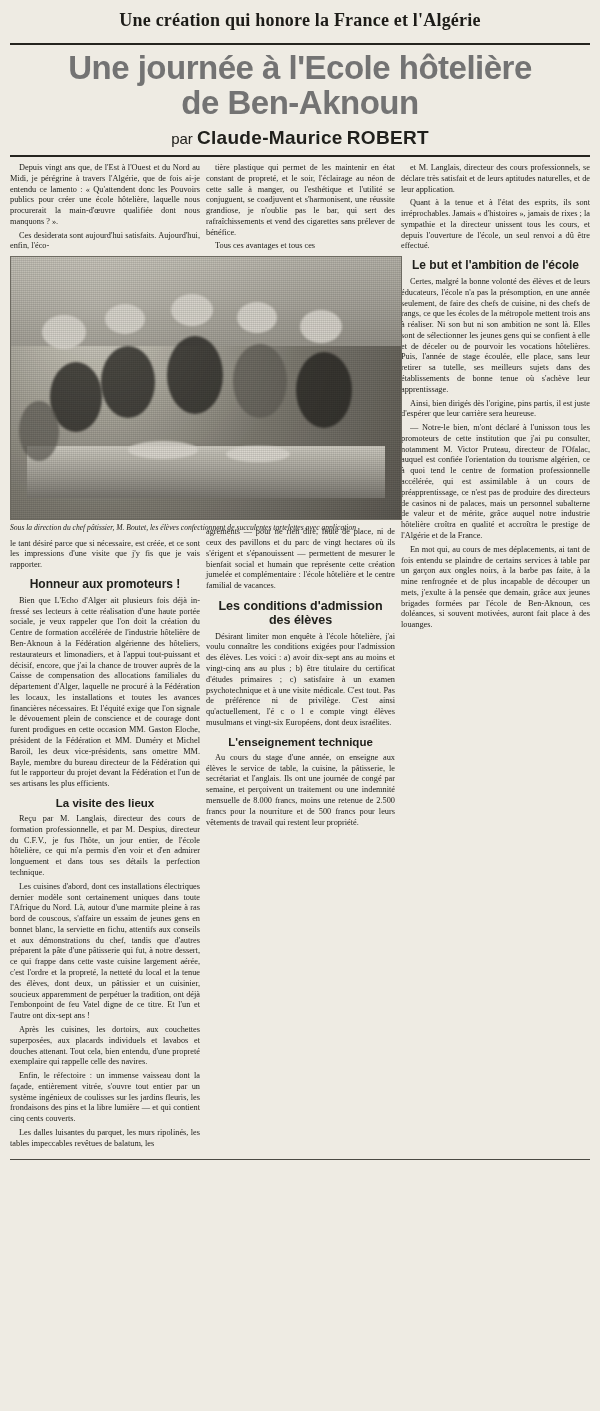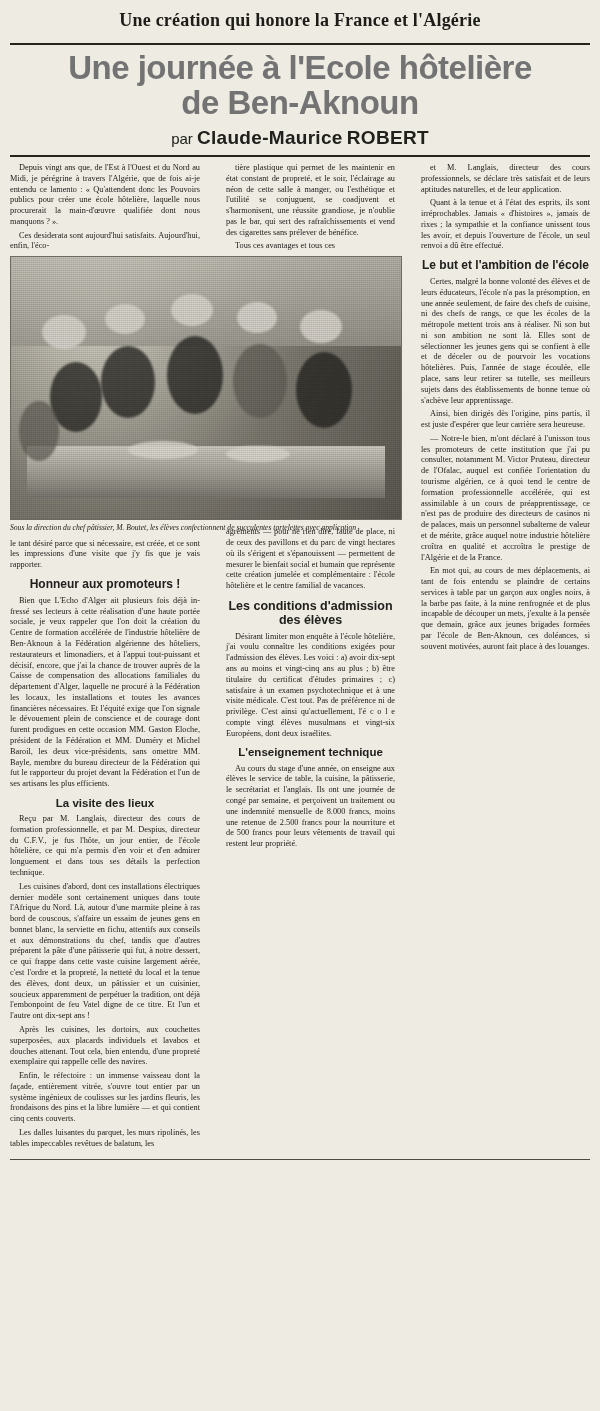--- a/index.html
+++ b/index.html
@@ -47,21 +47,21 @@
     font-family:"Liberation Sans", sans-serif;
     font-size:15px;
     margin:6px 0 6px 0;
     font-weight:normal;
   }
   .byline b{font-size:19px;font-weight:bold;letter-spacing:.3px;}
 
   
   .cols{
     display:flex;
-    gap:26px;
+    gap:6px;
     margin-top:4px;
   }
   .col{
     width:190px;
     font-size:8.3px;
     line-height:1.30;
     text-align:justify;
     hyphens:auto;
   }
   .col p{margin:0 0 3px 0;text-indent:9px;}
@@ -201,21 +201,21 @@
 
       <div class="subhead two">Les conditions d'admission des élèves</div>
       <p>Désirant limiter mon enquête à l'école hôtelière, j'ai voulu connaître les conditions exigées pour l'admission des élèves. Les voici : a) avoir dix-sept ans au moins et vingt-cinq ans au plus ; b) être titulaire du certificat d'études primaires ; c) satisfaire à un examen psychotechnique et à une visite médicale. C'est tout. Pas de préférence ni de privilège. C'est ainsi qu'actuellement, l'é c o l e compte vingt élèves musulmans et vingt-six Européens, dont deux israélites.</p>
 
       <div class="subhead small">L'enseignement technique</div>
       <p>Au cours du stage d'une année, on enseigne aux élèves le service de table, la cuisine, la pâtisserie, le secrétariat et l'anglais. Ils ont une journée de congé par semaine, et perçoivent un traitement ou une indemnité mensuelle de 8.000 francs, moins une retenue de 2.500 francs pour la nourriture et de 500 francs pour leurs vêtements de travail qui restent leur propriété.</p>
     </div>
 
     <div class="col">
       <p>et M. Langlais, directeur des cours professionnels, se déclare très satisfait et de leurs aptitudes naturelles, et de leur application.</p>
-      <p>Quant à la tenue et à l'état des esprits, ils sont irréprochables. Jamais « d'histoires », jamais de rixes ; la sympathie et la confiance unissent tous les avoir, et depuis l'ouverture de l'école, un seul renvoi a dû être effectué.</p>
+      <p>Quant à la tenue et à l'état des esprits, ils sont irréprochables. Jamais « d'histoires », jamais de rixes ; la sympathie et la directeur unissent tous les cours, et depuis l'ouverture de l'école, un seul renvoi a dû être effectué.</p>
 
       <div class="subhead">Le but et l'ambition de l'école</div>
 
       <p>Certes, malgré la bonne volonté des élèves et de leurs éducateurs, l'école n'a pas la présomption, en une année seulement, de faire des chefs de cuisine, ni des chefs de rangs, ce que les écoles de la métropole mettent trois ans à réaliser. Ni son but ni son ambition ne sont là. Elles sont de sélectionner les jeunes gens qui se confient à elle et de déceler ou de pourvoir les vocations hôtelières. Puis, l'année de stage écoulée, elle place, sans leur retirer sa tutelle, ses meilleurs sujets dans des établissements de bonne tenue où s'achève leur apprentissage.</p>
       <p>Ainsi, bien dirigés dès l'origine, pins partis, il est juste d'espérer que leur carrière sera heureuse.</p>
       <p>— Notre-le bien, m'ont déclaré à l'unisson tous les promoteurs de cette institution que j'ai pu consulter, notamment M. Victor Pruteau, directeur de l'Ofalac, auquel est confiée l'orientation du tourisme algérien, ce à quoi tend le centre de formation professionnelle accélérée, qui est assimilable à un cours de préapprentissage, ce n'est pas de produire des directeurs de casinos ni de palaces, mais un personnel subalterne de valeur et de mérite, grâce auquel notre industrie hôtelière croîtra en qualité et accroîtra le prestige de l'Algérie et de la France.</p>
       <p>En mot qui, au cours de mes déplacements, ai tant de fois entendu se plaindre de certains services à table par un garçon aux ongles noirs, à la barbe pas faite, à la mine renfrognée et de plus incapable de découper un mets, j'exulte à la pensée que demain, grâce aux jeunes brigades formées par l'école de Ben-Aknoun, ces doléances, si souvent motivées, auront fait place à des louanges.</p>
     </div>
 
   </div>

